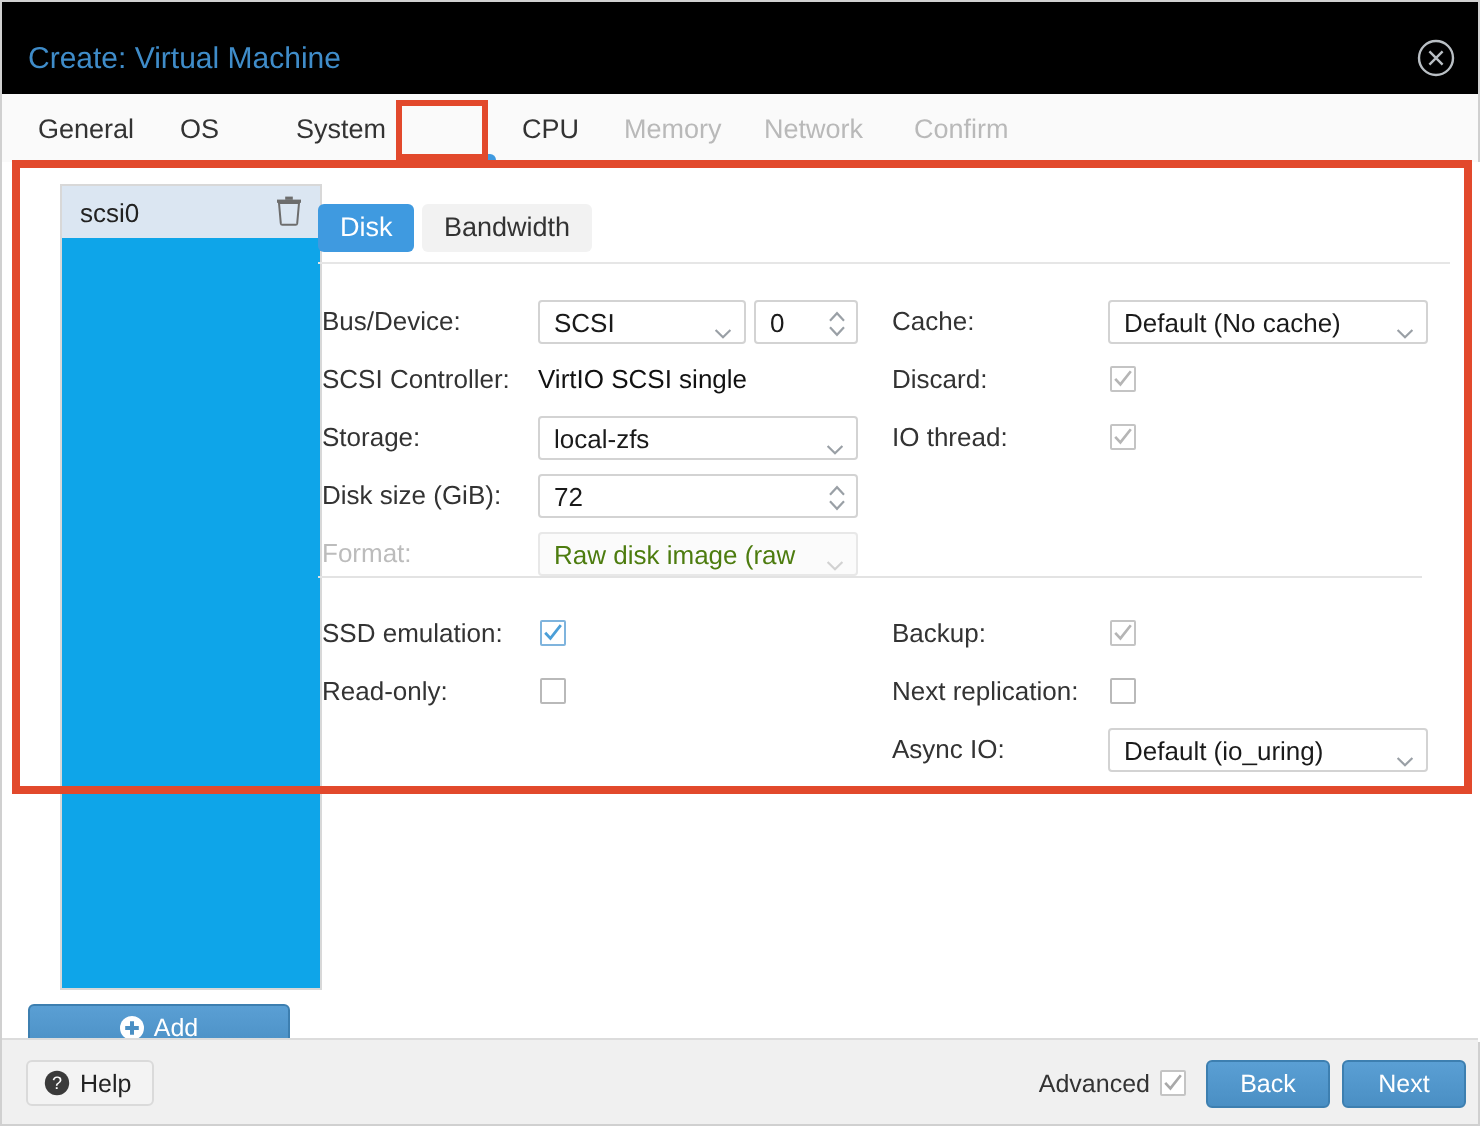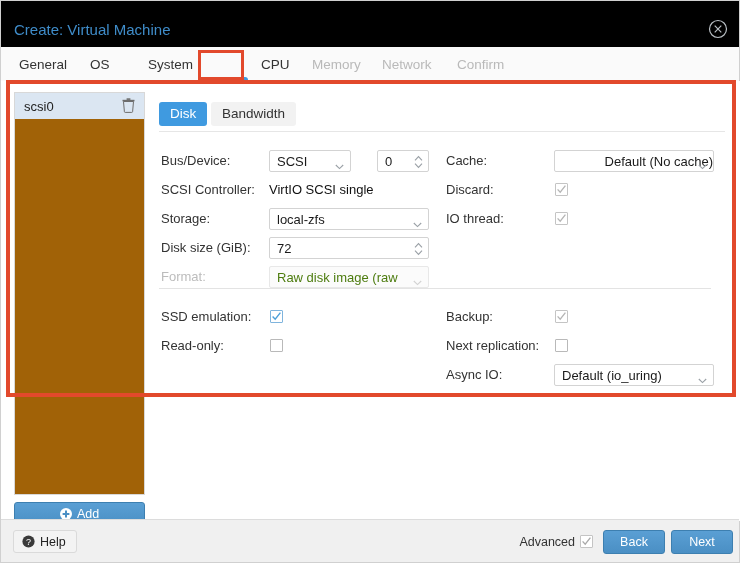--- a/index.html
+++ b/index.html
@@ -110,24 +110,24 @@
     left: 0; top: 80px;
     width: 740px;
     height: 440px;
     background: #ffffff;
     box-sizing: border-box;
   }
 
   
   .disk-list {
     position: absolute;
-    left: 13px; top: 11px;
+    left: 29px; top: 11px;
     width: 131px;
     height: 403px;
-    background: #a16207;
+    background: #0ea5e9;
     border: 1px solid #d8d8d8;
     box-sizing: border-box;
   }
   .disk-row {
     position: relative;
     height: 26px;
     background: #dbe6f2;
     box-sizing: border-box;
     display: flex;
     align-items: center;
@@ -392,21 +392,21 @@
     <div class="form-panel">
 
       <div class="subtabs">
         <div class="subtab active" style="left:0px;">Disk</div>
         <div class="subtab inactive" style="left:52px;">Bandwidth</div>
       </div>
       <div class="subtab-underline"></div>
 
       <div class="field-row" style="left:2px; top:56px; width:280px;">
         <span class="field-label">Bus/Device:</span>
-        <div class="input-box" style="left:108px; top:2px; width:82px;">
+        <div class="input-box" style="left:108px; top:2px; width:104px;">
           <span>SCSI</span>
           <span class="caret">
             <svg width="9" height="6" viewBox="0 0 9 6">
                 <path d="M0.8 1 L4.5 4.6 L8.2 1" fill="none" stroke="#9aa0a6" stroke-width="1.1"></path>
               </svg>
           </span>
         </div>
         <div class="input-box" style="left:216px; top:2px; width:52px;">
           <span>0</span>
           <span class="spinner">
@@ -455,21 +455,21 @@
           <span class="caret">
             <svg width="9" height="6" viewBox="0 0 9 6">
                 <path d="M0.8 1 L4.5 4.6 L8.2 1" fill="none" stroke="#d2d2d2" stroke-width="1.1"></path>
               </svg>
           </span>
         </div>
       </div>
 
       <div class="field-row" style="left:287px; top:56px; width:270px;">
         <span class="field-label">Cache:</span>
-        <div class="input-box" style="left:108px; top:2px; width:160px;justify-content:flex-end;">
+        <div class="input-box" style="left:108px; top:2px; width:160px;">
           <span>Default (No cache)</span>
           <span class="caret">
             <svg width="9" height="6" viewBox="0 0 9 6">
                 <path d="M0.8 1 L4.5 4.6 L8.2 1" fill="none" stroke="#9aa0a6" stroke-width="1.1"></path>
               </svg>
           </span>
         </div>
       </div>
 
       <div class="field-row" style="left:287px; top:85px; width:270px;">

